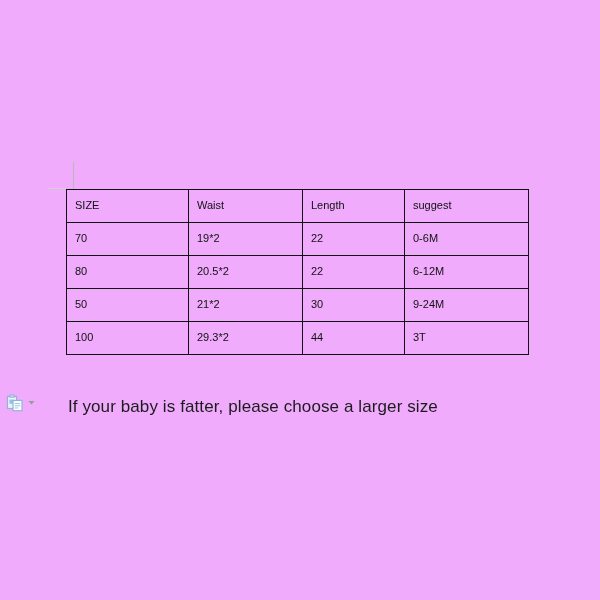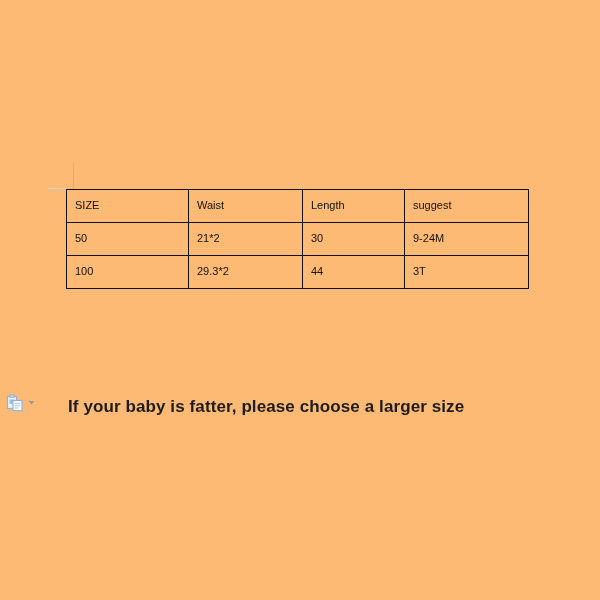--- a/index.html
+++ b/index.html
@@ -14,21 +14,21 @@
     overflow: hidden;
     font-family: "Liberation Sans", sans-serif;
     color: #1a1a1a;
     -webkit-font-smoothing: antialiased;
   }
 
   
   #doc-canvas {
     position: absolute;
     inset: 0;
-    background: #fdba74;
+    background: #f0abfc;
   }
 
   
   #text-cursor {
     position: absolute;
     left: 73px;
     top: 162px;
     width: 1px;
     height: 27px;
     background: #b8b8b8;
@@ -71,21 +71,20 @@
   #size-table col.c-length  { width: 102px; }
   #size-table col.c-suggest { width: 124px; }
 
   
   #caption-row {
     position: absolute;
     left: 0;
     top: 392px;
     width: 600px;
     height: 32px;
-    font-weight: bold;
   }
   #caption-text {
     position: absolute;
     left: 68px;
     top: 0;
     font-size: 17px;
     line-height: 30px;
     color: #1c1c1c;
     white-space: nowrap;
     letter-spacing: 0.1px;
@@ -130,20 +129,32 @@
         <col class="c-suggest">
     </colgroup>
     <tbody>
       <tr>
         <td>SIZE</td>
         <td>Waist</td>
         <td>Length</td>
         <td>suggest</td>
       </tr>
       <tr>
+        <td>70</td>
+        <td>19*2</td>
+        <td>22</td>
+        <td>0-6M</td>
+      </tr>
+      <tr>
+        <td>80</td>
+        <td>20.5*2</td>
+        <td>22</td>
+        <td>6-12M</td>
+      </tr>
+      <tr>
         <td>50</td>
         <td>21*2</td>
         <td>30</td>
         <td>9-24M</td>
       </tr>
       <tr>
         <td>100</td>
         <td>29.3*2</td>
         <td>44</td>
         <td>3T</td>

